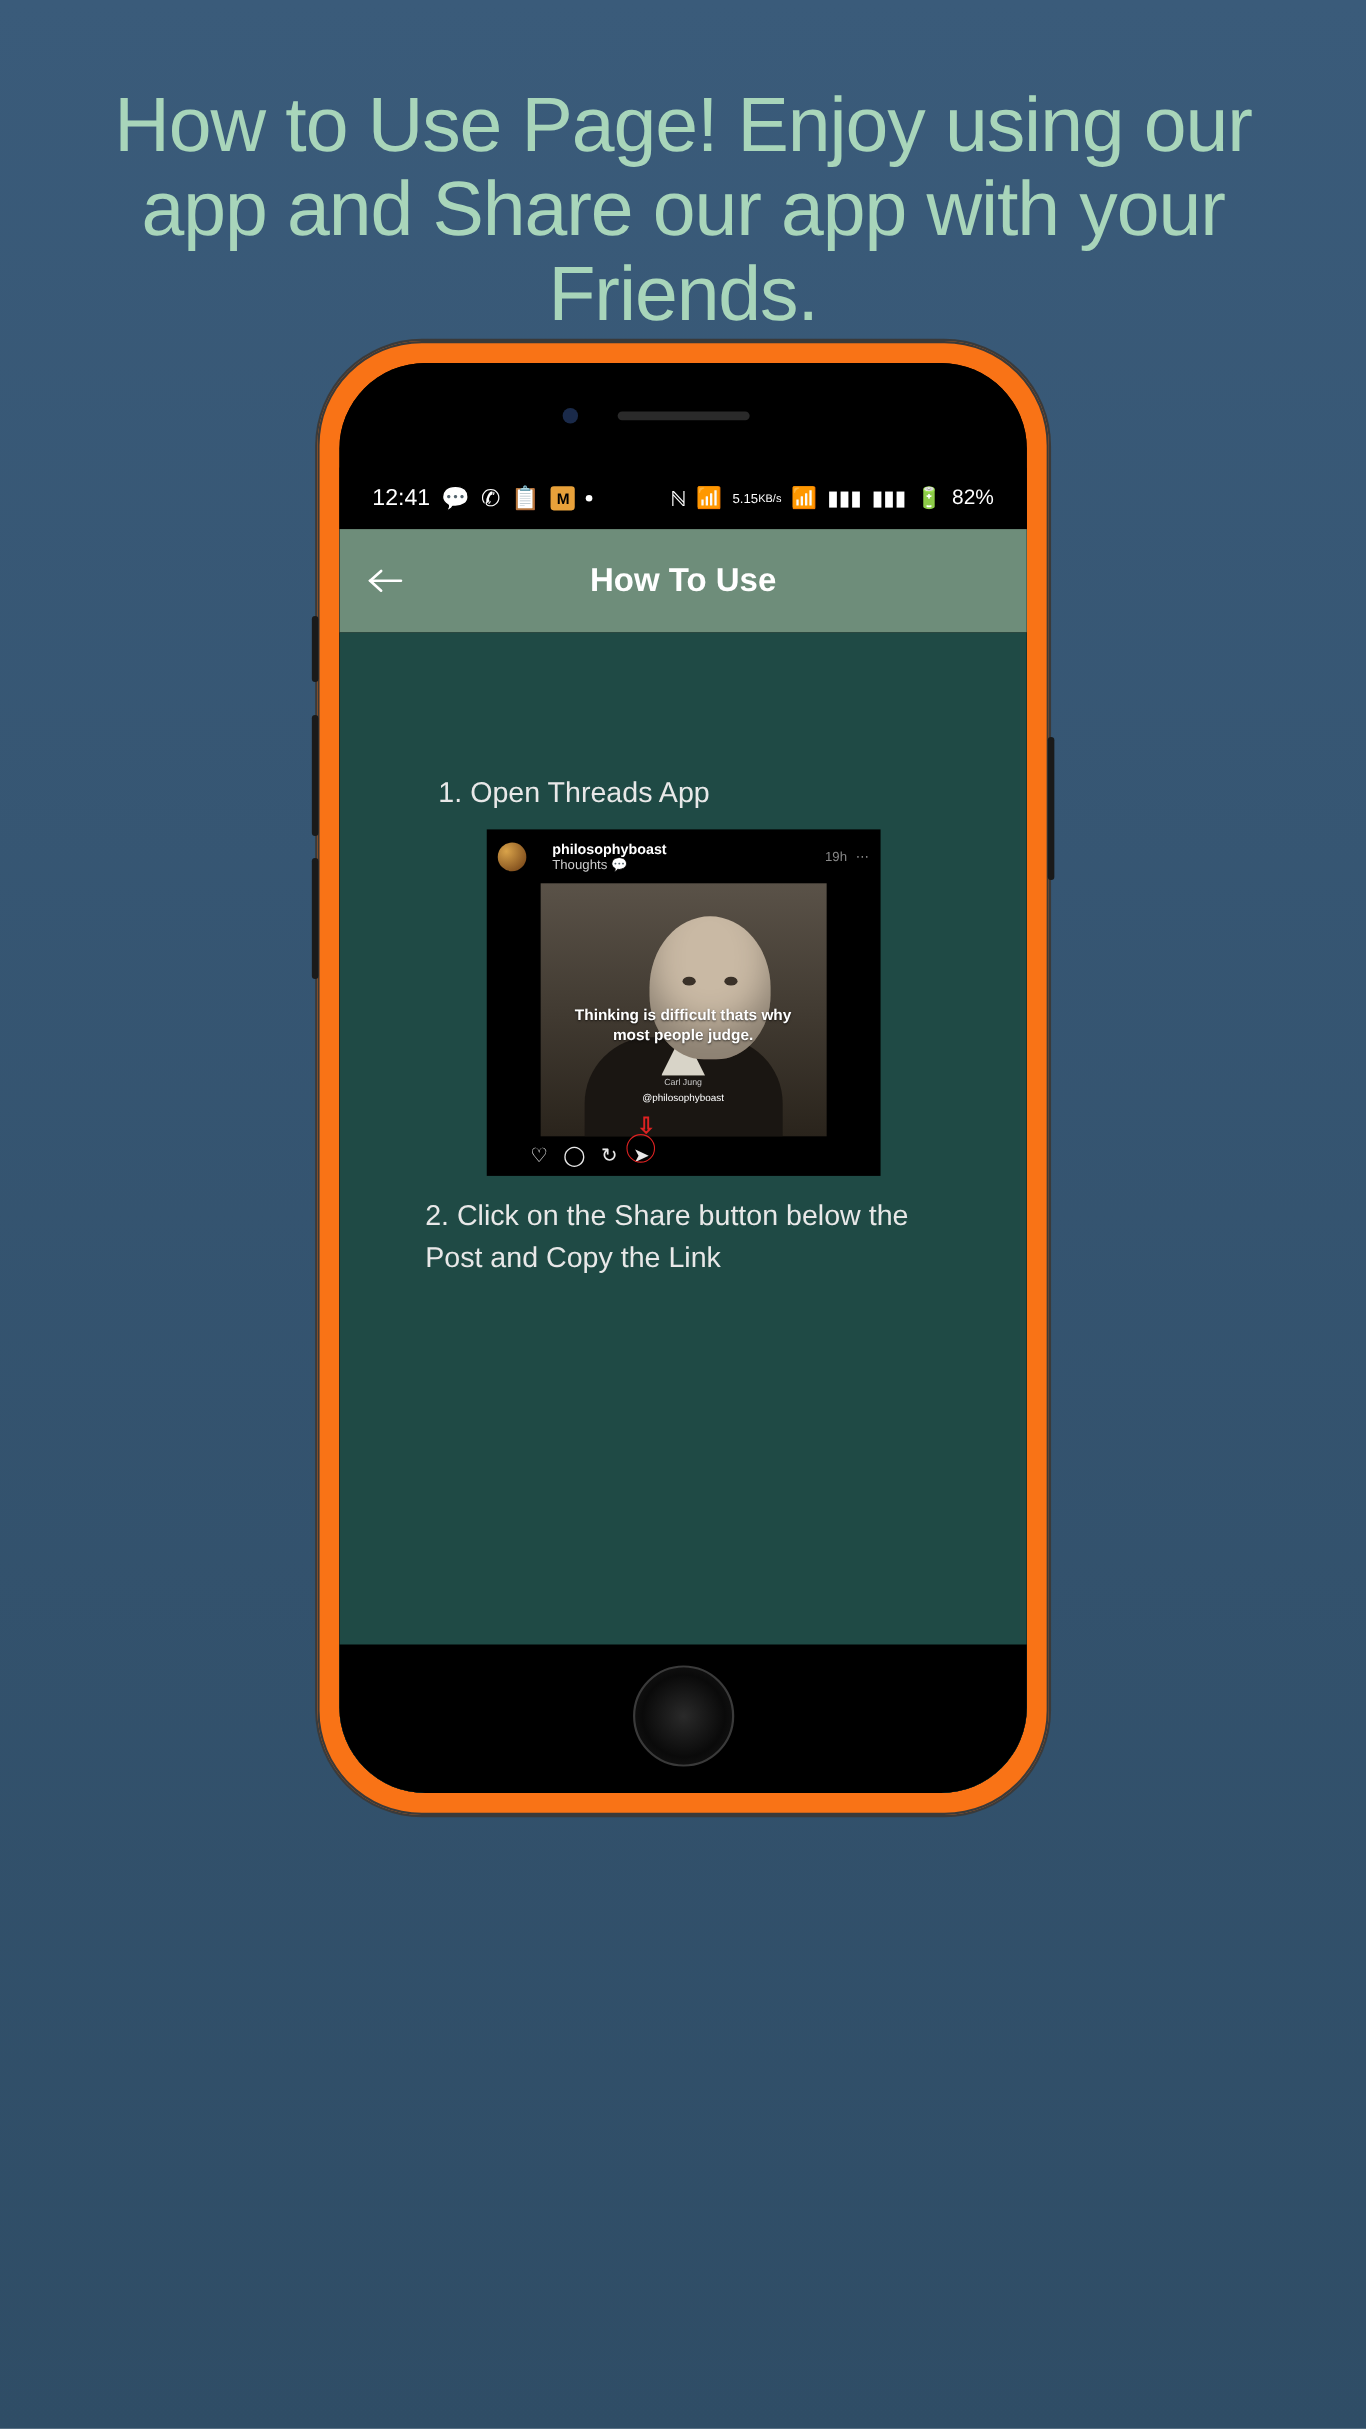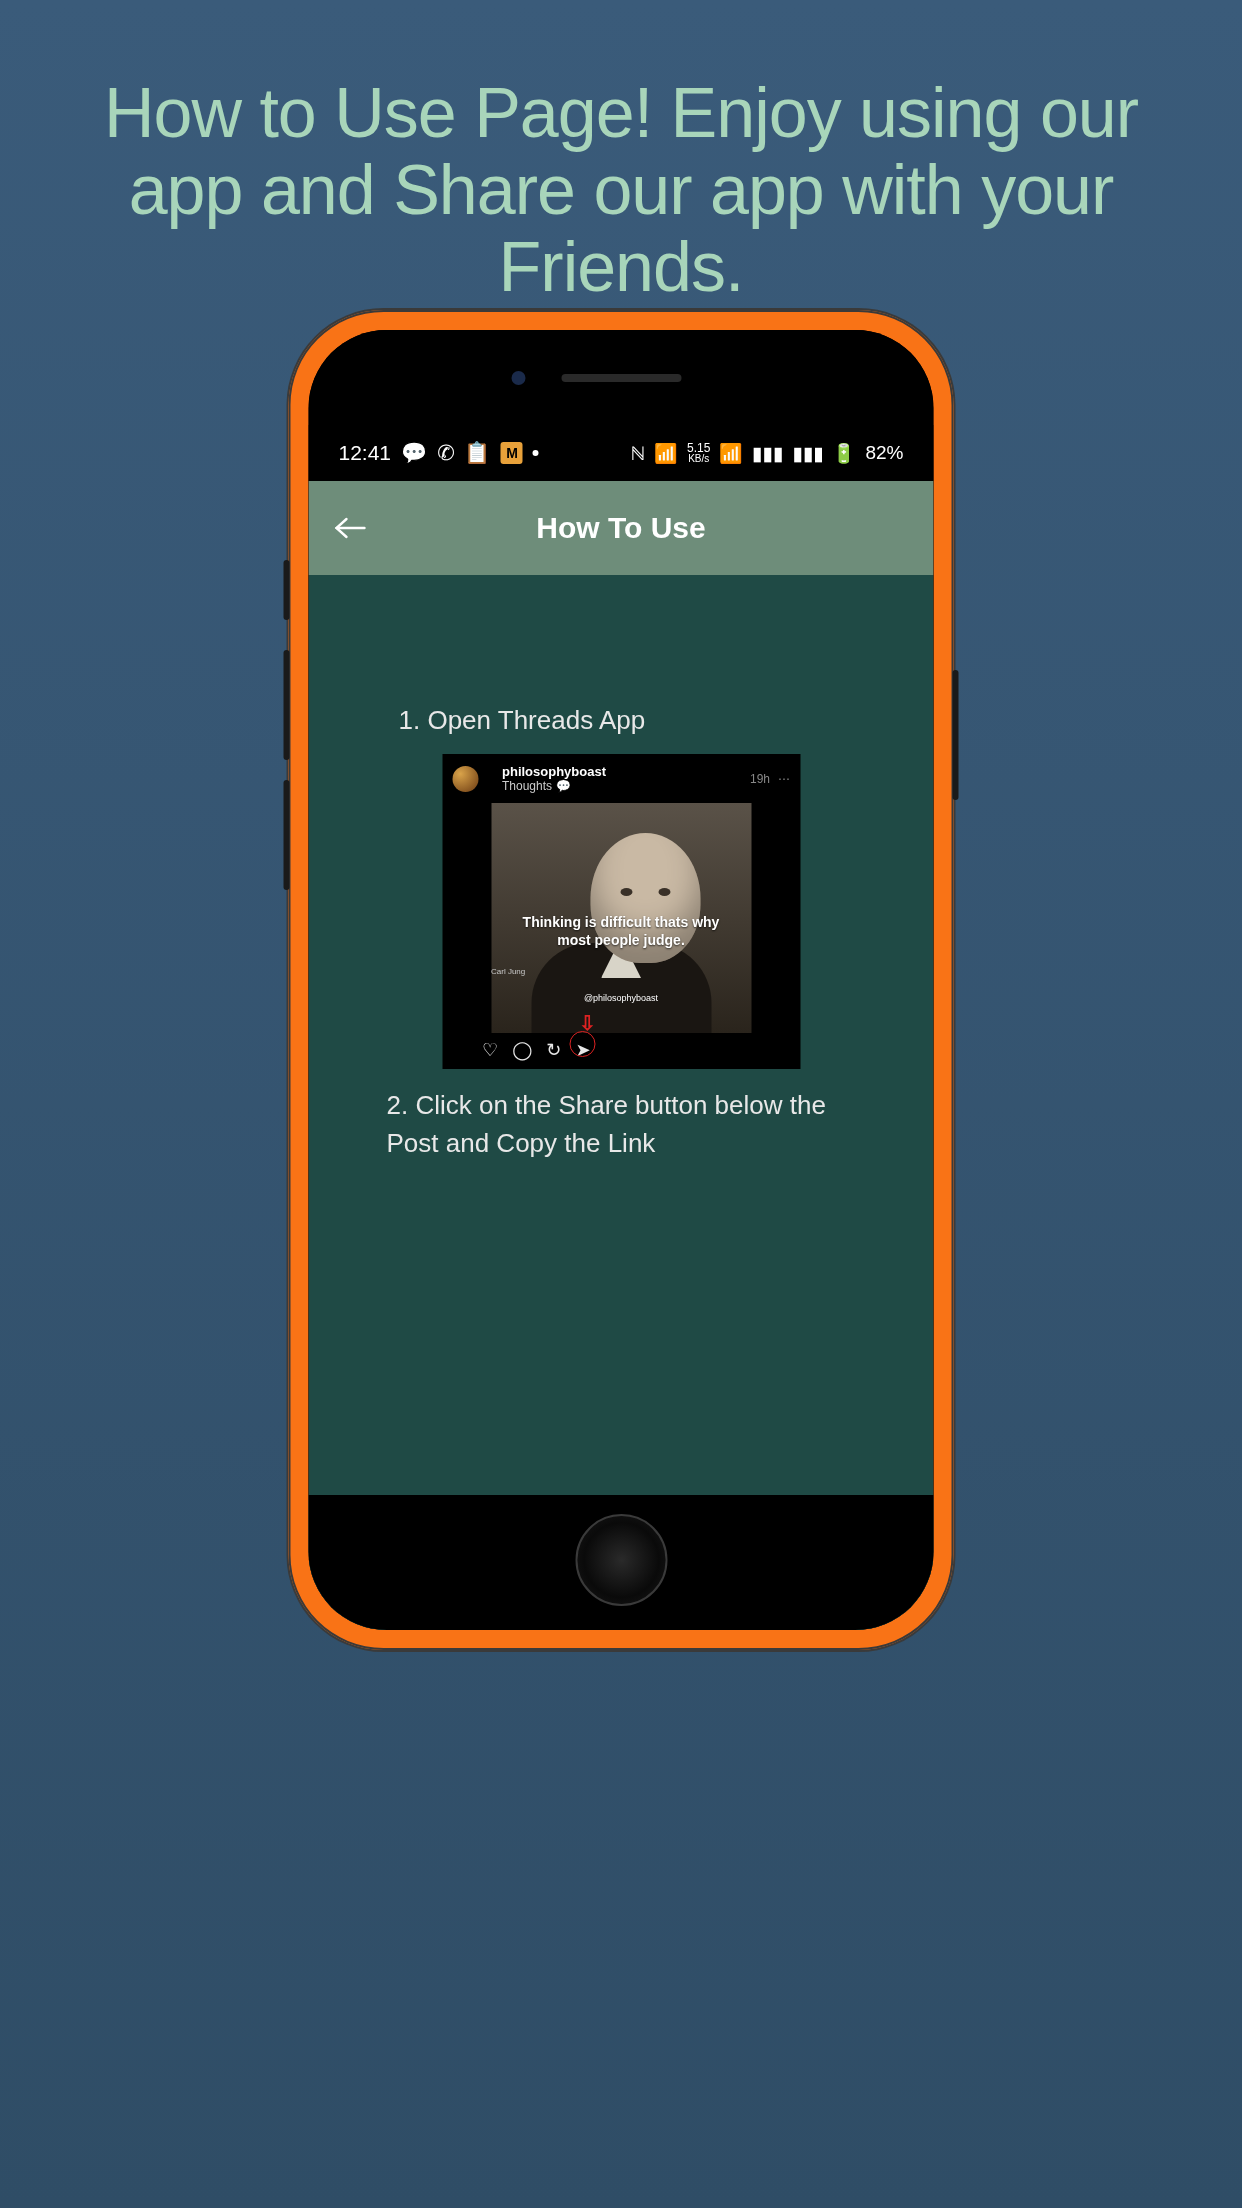--- a/index.html
+++ b/index.html
@@ -153,21 +153,21 @@
     width:180px; height:90px; background:#1a1612;
     border-radius:60px 60px 0 0;
   }
   .collar { position:absolute; bottom:55px; left:50%; transform:translateX(-50%); width:40px; height:40px; background:#d8d4c8; clip-path: polygon(50% 0, 100% 100%, 0 100%);}
   .quote-text {
     position:absolute; top:110px; left:0; right:0;
     color:#fff; font-size:14px; font-weight:700; text-align:center; padding:0 30px;
     line-height:1.3;
     text-shadow:0 1px 2px rgba(0,0,0,0.7);
   }
-  .quote-attr { position:absolute; top:164px; left:0; right:0; color:#c8c8c8; font-size:8px;}
+  .quote-attr { position:absolute; top:176px; left:0; right:0; text-align:center; color:#c8c8c8; font-size:8px;}
   .quote-handle { position:absolute; bottom:30px; left:0; right:0; text-align:center; color:#fff; font-size:9px;}
   .threads-actions {
     display:flex; gap:14px; padding: 2px 40px 0; color:#e8e8e8; font-size:18px; align-items:center;
     position:relative;
   }
   .red-arrow-down {
     position:absolute; left:137px; top:-26px;
     color:#d22; font-size:20px; font-weight:bold;
   }
   .red-circle-share {
@@ -237,21 +237,21 @@
           <span>12:41</span>
           <span>💬</span>
           <span>✆</span>
           <span>📋</span>
           <span class="status-icon-box">M</span>
           <span class="status-dot"></span>
         </div>
         <div class="status-right">
           <span>ℕ</span>
           <span>📶</span>
-          <span style="display:flex;flex-direction:column;align-items:center;line-height:0.9;">
+          <span style="display:flex;flex-direction:row;align-items:flex-end;line-height:0.9;">
             <span style="font-size:12px;">5.15</span>
             <span style="font-size:10px;">KB/s</span>
           </span>
           <span>📶</span>
           <span>▮▮▮</span>
           <span>▮▮▮</span>
           <span>🔋</span>
           <span>82%</span>
         </div>
       </div>

